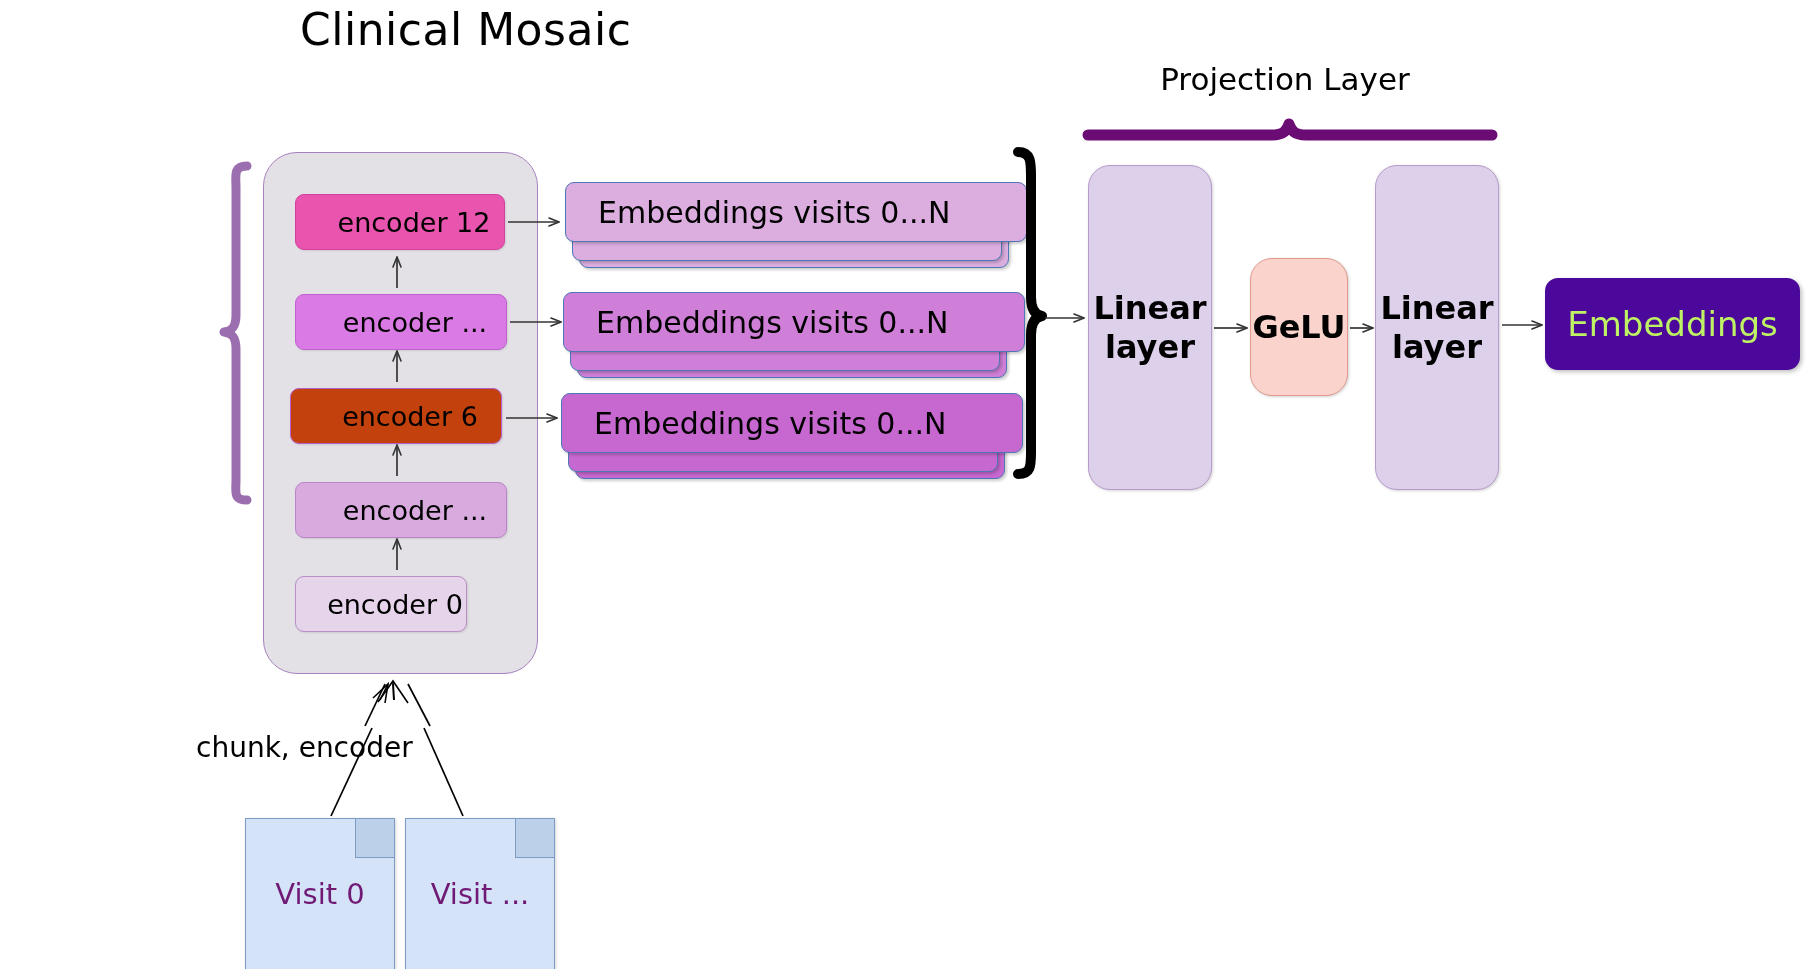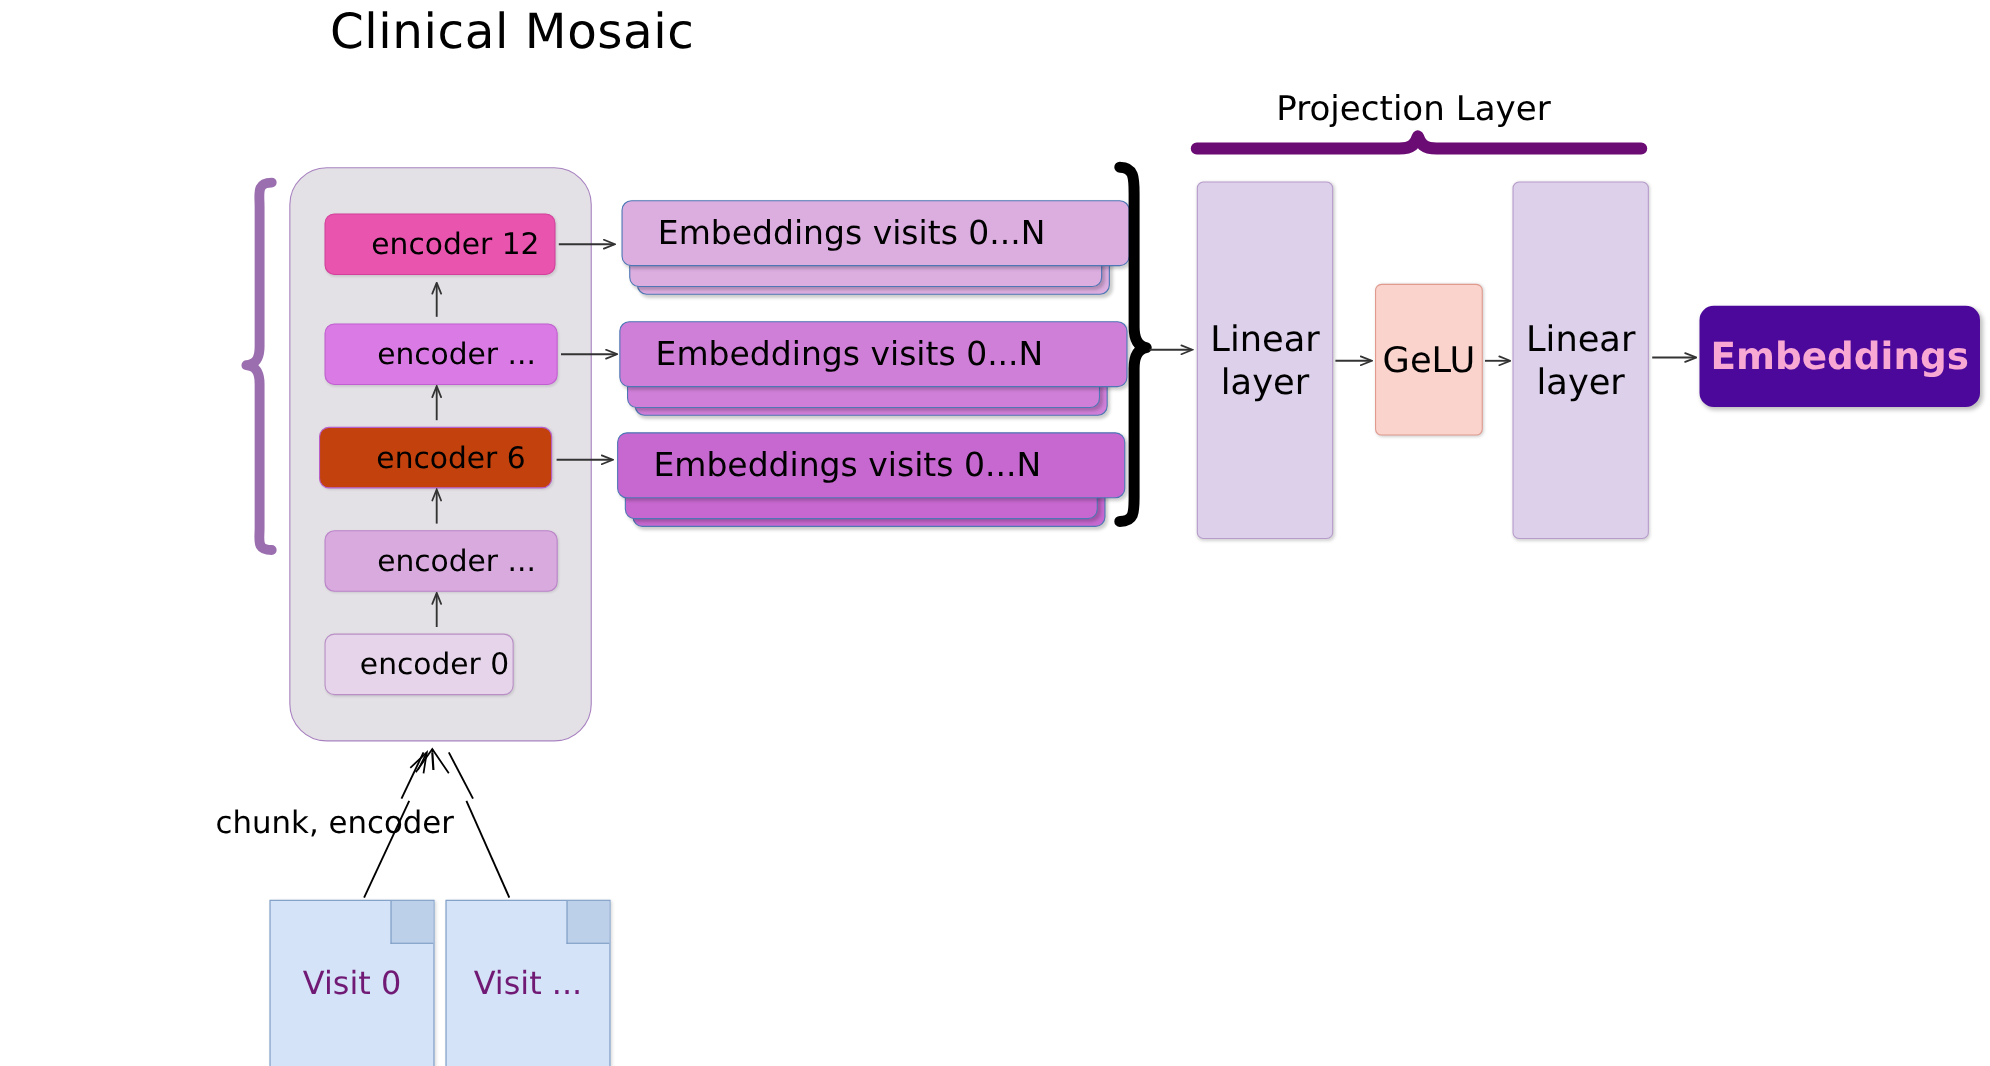--- a/index.html
+++ b/index.html
@@ -15,21 +15,21 @@
   
   .label{
     position:absolute;font-family:"DejaVu Sans", sans-serif;
     color:#000;white-space:pre;line-height:1.28;
   }
   #title-clinical-mosaic{
     left:300px;top:2px;width:230px;text-align:center;
     font-size:44px;letter-spacing:0.5px;
   }
   #projection-layer-title{
-    left:1090px;top:60px;width:390px;text-align:center;font-size:31px;margin-top:20px;
+    left:1090px;top:60px;width:390px;text-align:center;font-size:31px;
   }
   #top6-note{
     left:2px;top:222px;width:215px;font-size:25px;line-height:1.42;
   }
   #chunk-tokenize-label{
     left:196px;top:730px;font-size:28px;
   }
 
   
   #encoder-container{
@@ -55,31 +55,32 @@
     position:absolute;border:1.4px solid #4d77b5;border-radius:9px;
     box-shadow:2px 2px 3px rgba(0,0,0,.20);
   }
   .stack .card.front{
     display:flex;align-items:center;padding-left:32px;
     font-size:30px;color:#000;white-space:nowrap;
   }
 
   
   .proj-box{
-    border-radius:6px;display:flex;align-items:center;justify-content:center;
+    border-radius:22px;display:flex;align-items:center;justify-content:center;
     text-align:center;font-size:32px;line-height:1.2;
     box-shadow:1px 1px 3px rgba(0,0,0,.18);
+    font-weight:bold;
   }
   #linear-layer-1{left:1088px;top:165px;width:124px;height:325px;background:#dcd0ea;border:1.4px solid #b79ccb;}
   #gelu-box{left:1250px;top:258px;width:98px;height:138px;background:#fad3cc;border:1.4px solid #e09a8e;}
   #linear-layer-2{left:1375px;top:165px;width:124px;height:325px;background:#dcd0ea;border:1.4px solid #b79ccb;}
   #embeddings-output{
     left:1545px;top:278px;width:255px;height:92px;background:#4b089a;
     border-radius:13px;display:flex;align-items:center;justify-content:center;
-    color:#f9a8d4;font-size:34px;font-weight:bold;
+    color:#bef264;font-size:34px;font-weight:normal;
     box-shadow:2px 2px 4px rgba(0,0,0,.25);
   }
 
   
   .doc{
     position:absolute;background:#d4e3f7;border:1.3px solid #7d9cc4;
     box-shadow:1px 1px 3px rgba(0,0,0,.16);
   }
   .doc .fold{
     position:absolute;right:0;top:0;width:38px;height:38px;

